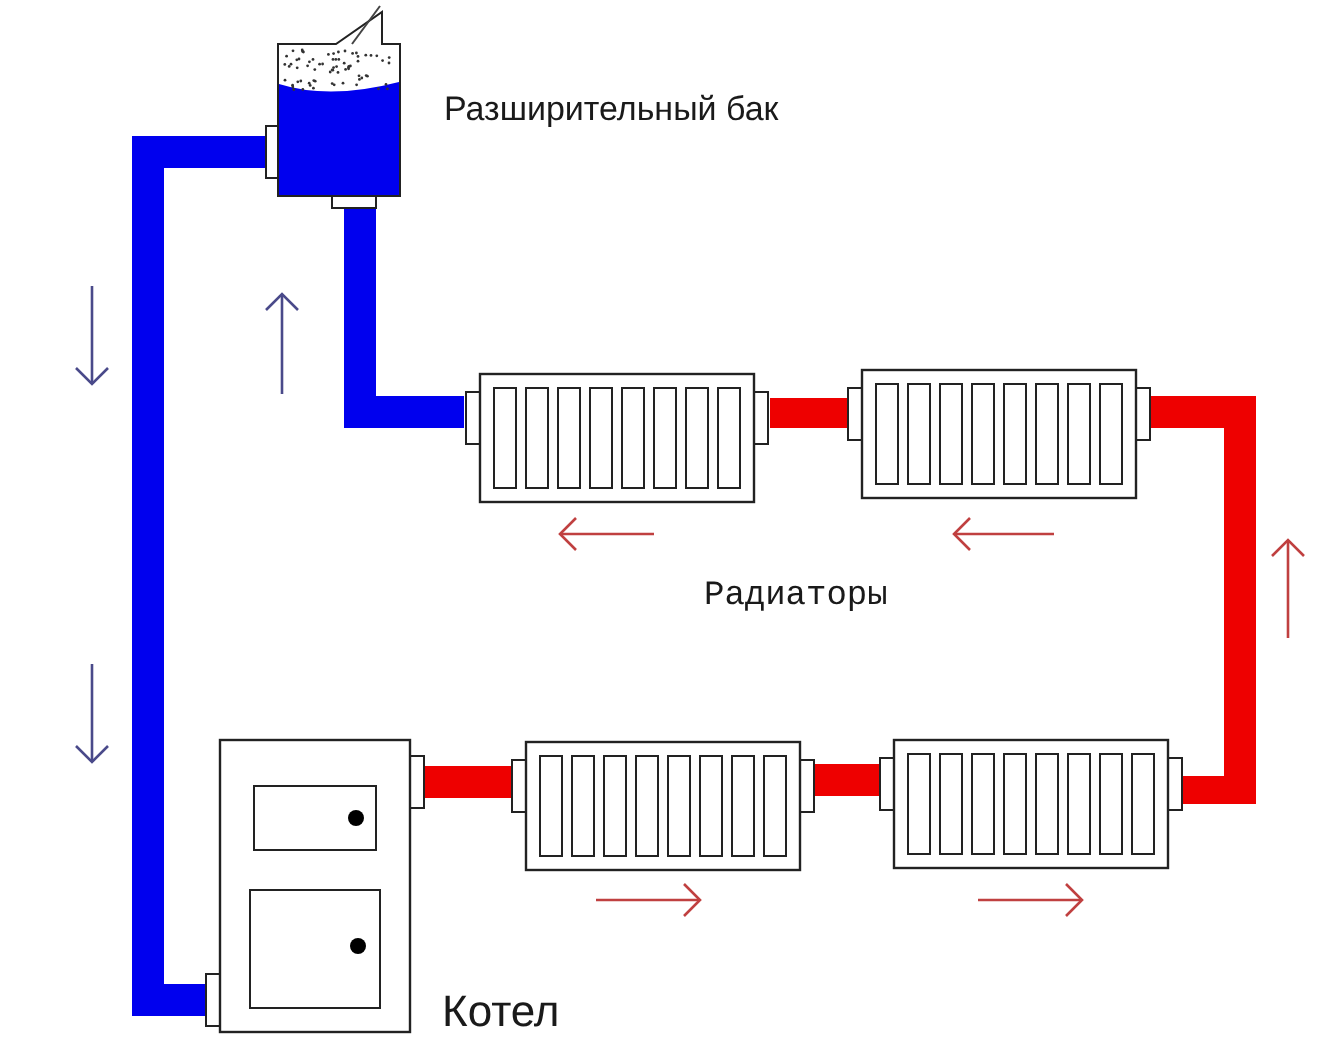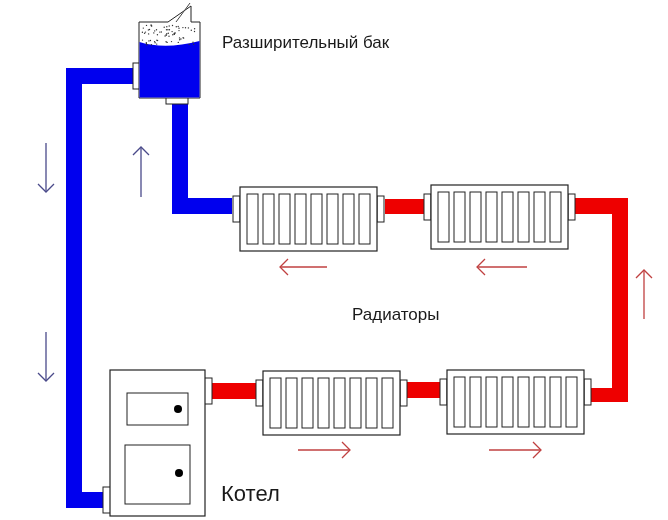--- a/index.html
+++ b/index.html
@@ -1,20 +1,20 @@
 <!DOCTYPE html>
 <html><head>
 <meta charset="utf-8">
 <style>
   html, body { margin: 0; padding: 0; background: #ffffff; }
   body { width: 668px; height: 520px; position: relative; overflow: hidden; font-family: "Liberation Sans", sans-serif; }
   #diagram { position: absolute; left: 0; top: 0; }
-  .label { position: absolute; font-family: "Liberation Sans", sans-serif; color: #1a1a1a; white-space: nowrap; }
+  .label { position: absolute; font-family: "Liberation Sans", sans-serif; color: #1a1a1a; white-space: nowrap; margin-top: 12px; }
   #lbl-tank { left: 222px; top: 33px; font-size: 17px; }
-  #lbl-rad { left: 352px; top: 305px; font-size: 17px; }
+  #lbl-rad { left: 352px; top: 277px; font-size: 17px; font-family: Liberation Mono, monospace; }
   #lbl-boiler { left: 221px; top: 481px; font-size: 22px; }
 </style>
 </head>
 <body>
 
 <svg id="diagram" width="668" height="520" viewBox="0 0 668 520" xmlns="http://www.w3.org/2000/svg">
 
   <path id="pipe-return" d="M 134 68 L 66 68 L 66 508 L 104 508 L 104 492 L 82 492 L 82 84 L 134 84 Z" fill="#0000ee"></path>
 
   <path id="pipe-riser" d="M 172 100 L 188 100 L 188 198 L 232 198 L 232 214 L 172 214 Z" fill="#0000ee"></path>

